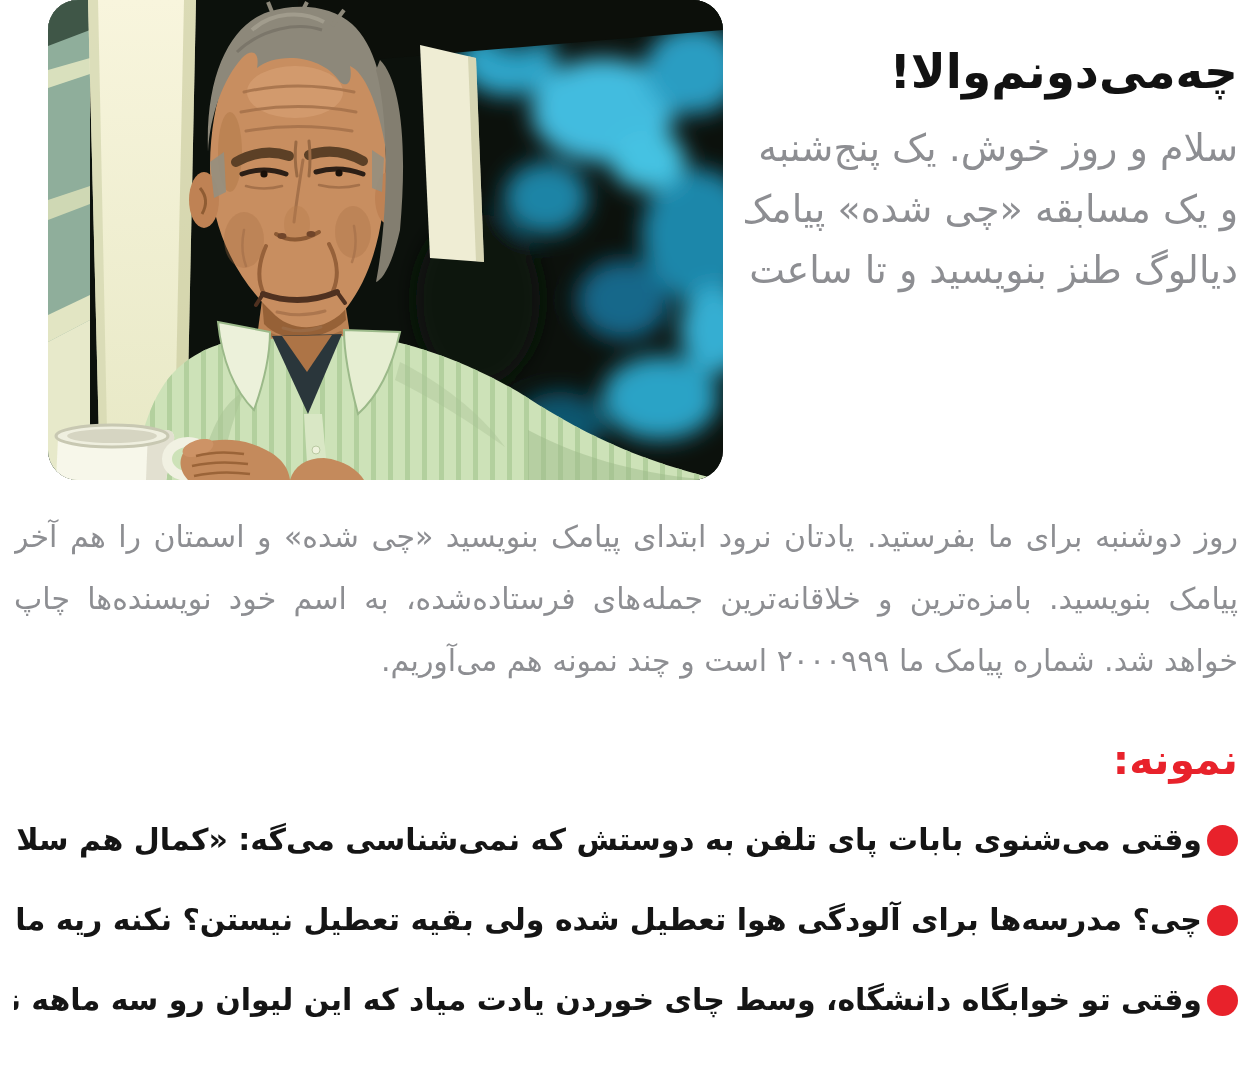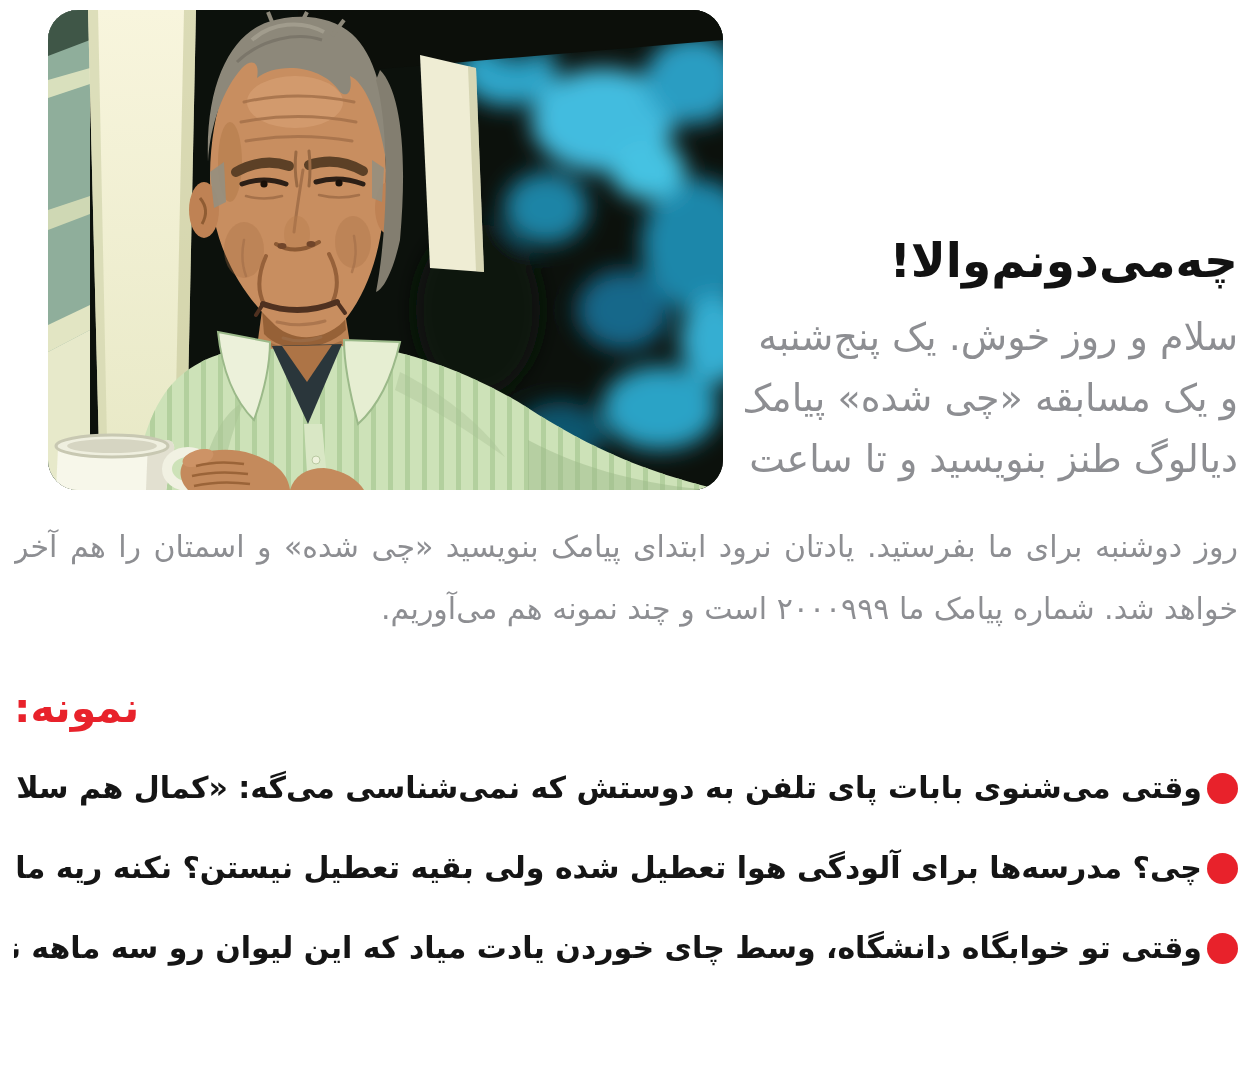--- a/index.html
+++ b/index.html
@@ -2,21 +2,21 @@
 <html dir="rtl" lang="fa"><head>
 <meta charset="utf-8">
 <style>
   * { margin:0; padding:0; box-sizing:border-box; }
   html,body { width:1252px; height:1078px; background:#ffffff; overflow:hidden; }
   body { font-family:"DejaVu Sans", sans-serif; direction:rtl; }
 
   .page { width:1252px; height:1078px; padding:0 14px; background:#ffffff; }
 
   
-  .top-row { display:flex; gap:22px; padding-top:10px; align-items:flex-end; }
+  .top-row { display:flex; gap:22px; padding-top:0; align-items:flex-start; }
   .intro-col { width:493px; flex:none; }
   .photo-wrap { width:675px; height:480px; flex:none; border-radius:30px; overflow:hidden; background:#10150f; }
   .photo-wrap svg { display:block; }
 
   .title {
     margin:42px 0 0; font-size:47px; line-height:60px; font-weight:700;
     color:#121212; text-align:right; white-space:nowrap; overflow:hidden;
   }
   .col-lines { margin-top:16px; }
   .col-line {
@@ -30,21 +30,21 @@
   .full-line {
     font-size:30px; line-height:62px; color:#8d8e92;
     text-align:justify; text-align-last:justify;
     white-space:nowrap; overflow:hidden;
   }
   .full-line.last { text-align:center; text-align-last:right; }
 
   
   .samples-heading {
     margin-top:42px; font-size:41px; line-height:52px; font-weight:700;
-    color:#e8222b; text-align:left;
+    color:#e8222b; text-align:right;
   }
   .samples { margin-top:4px; }
   .sample-row { display:flex; align-items:center; gap:5px; margin-top:28px; }
   .dot { width:31px; height:31px; border-radius:50%; background:#e8222b; flex:none; }
   .sample-text {
     flex:1; font-size:30px; font-weight:700; color:#151515; line-height:52px;
     text-align:justify; text-align-last:justify;
     white-space:nowrap; overflow:hidden;
   }
 </style>
@@ -204,20 +204,21 @@
             <path d="M242,480 C246,466 258,458 276,458 C296,460 310,470 316,480 Z" fill="#c48a5c"></path>
           </g>
         </g>
       </svg>
     </figure>
 
   </div>
 
   <div class="full-para">
     <div class="full-line">روز دوشنبه برای ما بفرستید. یادتان نرود ابتدای پیامک بنویسید «چی شده» و اسمتان را هم آخر</div>
+    <div class="full-line">پیامک بنویسید. بامزه‌ترین و خلاقانه‌ترین جمله‌های فرستاده‌شده، به اسم خود نویسنده‌ها چاپ</div>
     <div class="full-line last">خواهد شد. شماره پیامک ما ۲۰۰۰۹۹۹ است و چند نمونه هم می‌آوریم.</div>
   </div>
 
   <h2 class="samples-heading">نمونه:</h2>
 
   <div class="samples">
     <div class="sample-row">
       <span class="dot"></span>
       <div class="sample-text">وقتی می‌شنوی بابات پای تلفن به دوستش که نمی‌شناسی می‌گه: «کمال هم سلام می‌رسونه»!</div>
     </div>

